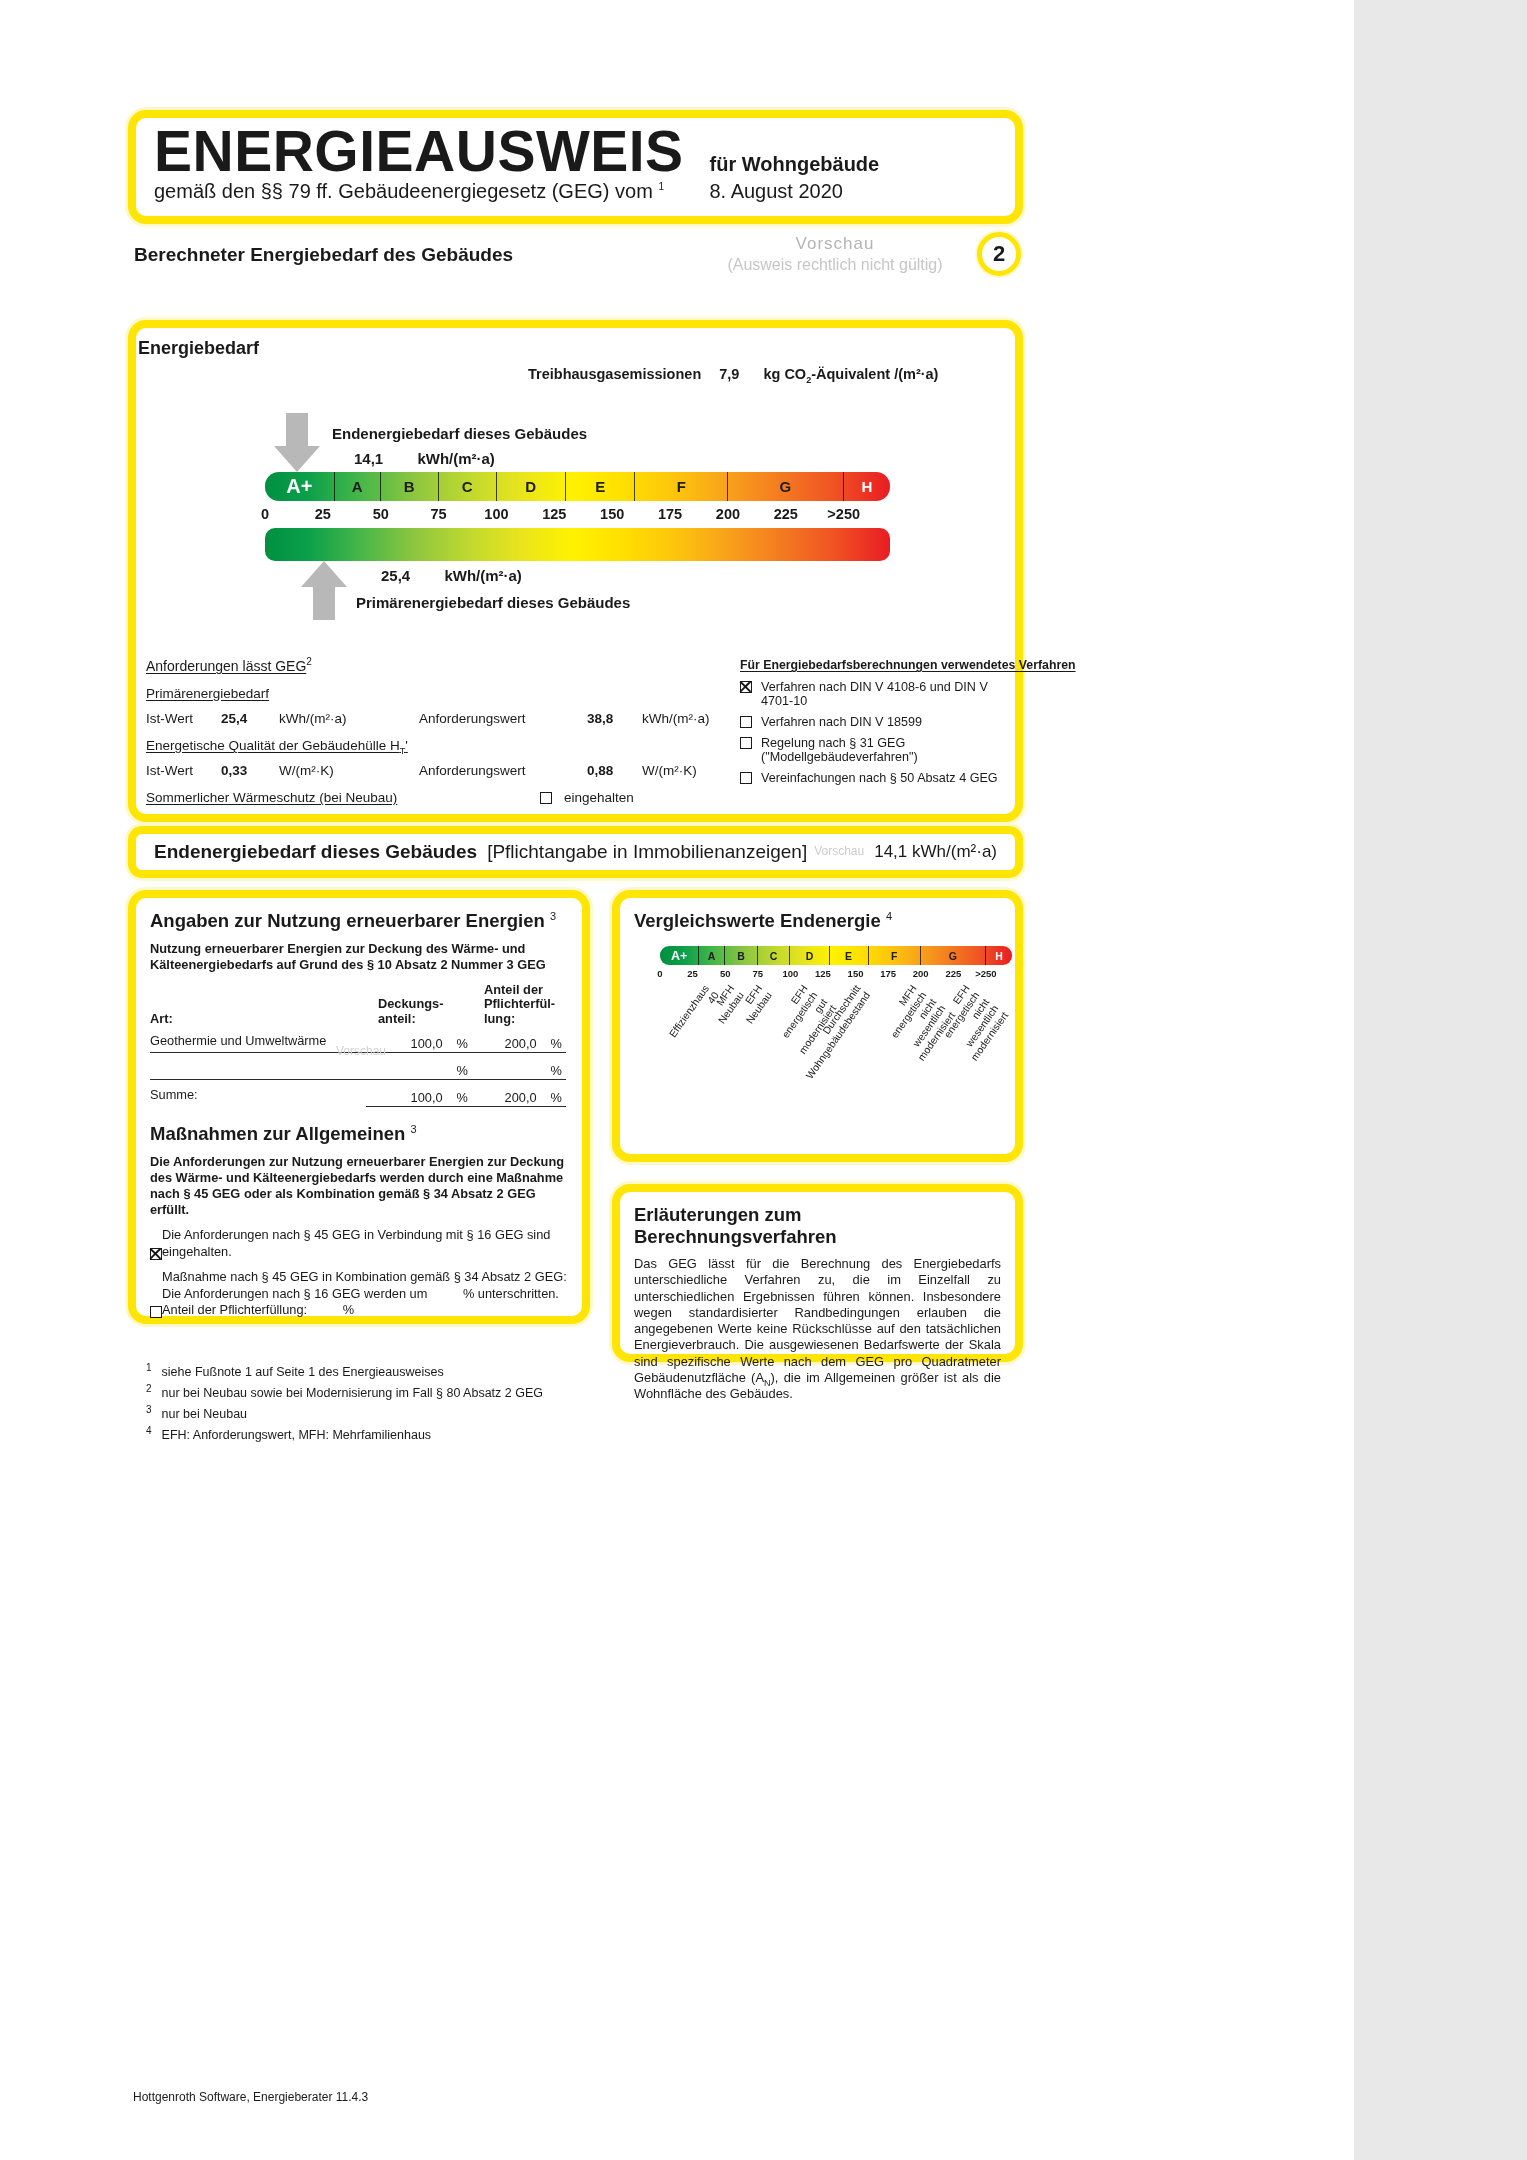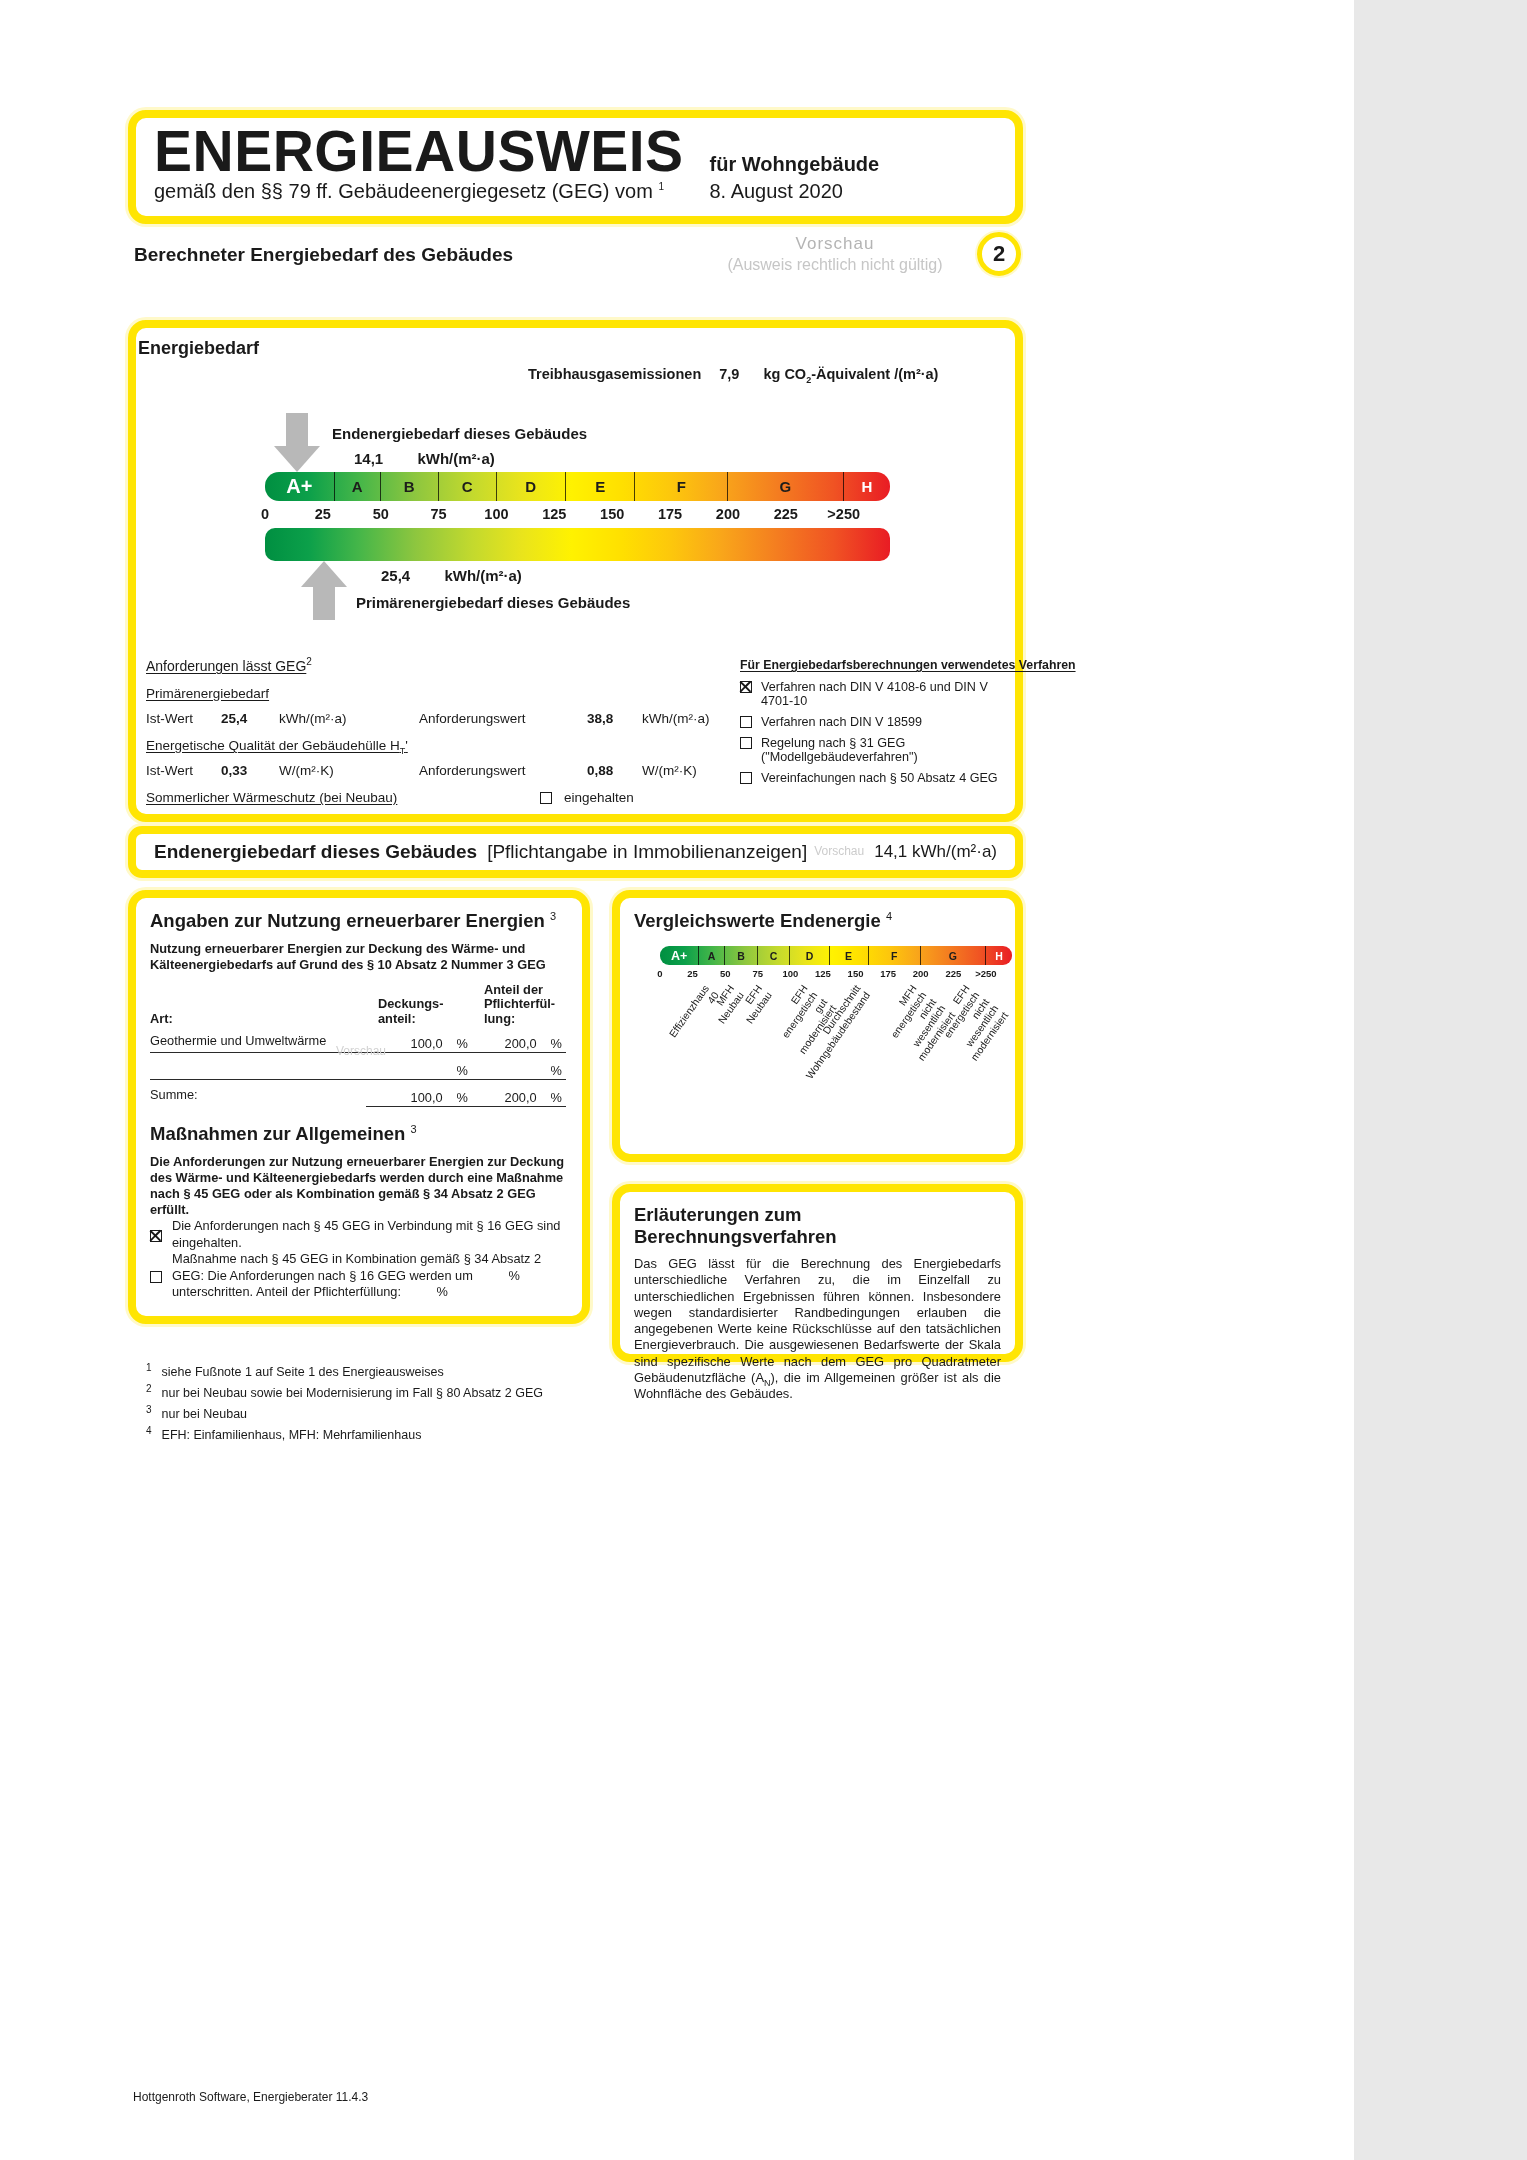--- a/index.html
+++ b/index.html
@@ -103,21 +103,21 @@
   .tsup{font-size:11px;vertical-align:super;font-weight:400}
   .intro{font-weight:700;margin-top:9px;line-height:1.25}
   .re-table{display:grid;grid-template-columns:216px 106px 94px;margin-top:10px;row-gap:7px}
   .re-table .th{font-weight:700;white-space:pre-line;line-height:1.12;align-self:end;padding-left:12px}
   .re-table .th.art{padding-left:0}
   .re-table .td{height:20px}
   .re-table .lined{border-bottom:1px solid #2a2a2a}
   .re-table .numcell{display:flex;justify-content:flex-end;align-items:flex-end;gap:14px;padding:0 4px 1px 0}
   .mass-h{font-size:18.5px;font-weight:700;margin-top:16px}
   .mass-intro{font-weight:700;margin-top:9px;line-height:1.26}
-  .m-item{display:flex;align-items:center;gap:10px;line-height:1.28}
+  .m-item{display:flex;align-items:flex-end;margin-top:9px;line-height:1.28}
   .m-item .cb{margin-top:2px}
 
   
   .box-vergleich{left:612px;top:890px;width:411px;height:272px;padding:12px 14px}
   .mini-scale{margin:14px 0 0 26px;width:352px}
   .scale-letters.mini{height:19px;border-radius:9px;font-size:10.5px}
   .scale-letters.mini .seg0{font-size:12.5px}
   .scale-ticks.mini{height:13px;margin-top:3px;font-size:9.5px;width:100%}
   .vergleich-labels{position:relative;height:152px;margin-top:2px}
   .rot{position:absolute;top:0;width:0}
@@ -387,17 +387,17 @@
 
   <div class="box box-erl">
     <div class="box-h">Erläuterungen zum Berechnungsverfahren</div>
     <div class="erl-p"><span>Das GEG lässt für die Berechnung des Energiebedarfs unterschiedliche Verfahren zu, die im Einzelfall zu unterschiedlichen Ergebnissen führen können. Insbesondere wegen standardisierter Randbedingungen erlauben die angegebenen Werte keine Rückschlüsse auf den tatsächlichen Energieverbrauch. Die ausgewiesenen Bedarfswerte der Skala sind spezifische Werte nach dem GEG pro Quadratmeter Gebäudenutzfläche (A</span><sub>N</sub><span>), die im Allgemeinen größer ist als die Wohnfläche des Gebäudes.</span></div>
   </div>
 
   <div class="footnotes">
     <div class="fn"><sup>1</sup><span>siehe Fußnote 1 auf Seite 1 des Energieausweises</span></div>
     <div class="fn"><sup>2</sup><span>nur bei Neubau sowie bei Modernisierung im Fall § 80 Absatz 2 GEG</span></div>
     <div class="fn"><sup>3</sup><span>nur bei Neubau</span></div>
-    <div class="fn"><sup>4</sup><span>EFH: Einfamilienhaus, MFH: Mehrfamilienhaus</span></div>
+    <div class="fn"><sup>4</sup><span>EFH: Anforderungswert, MFH: Mehrfamilienhaus</span></div>
   </div>
 
   <div class="page-footer">Hottgenroth Software, Energieberater 11.4.3</div>
 </div>
 
 </body></html>

